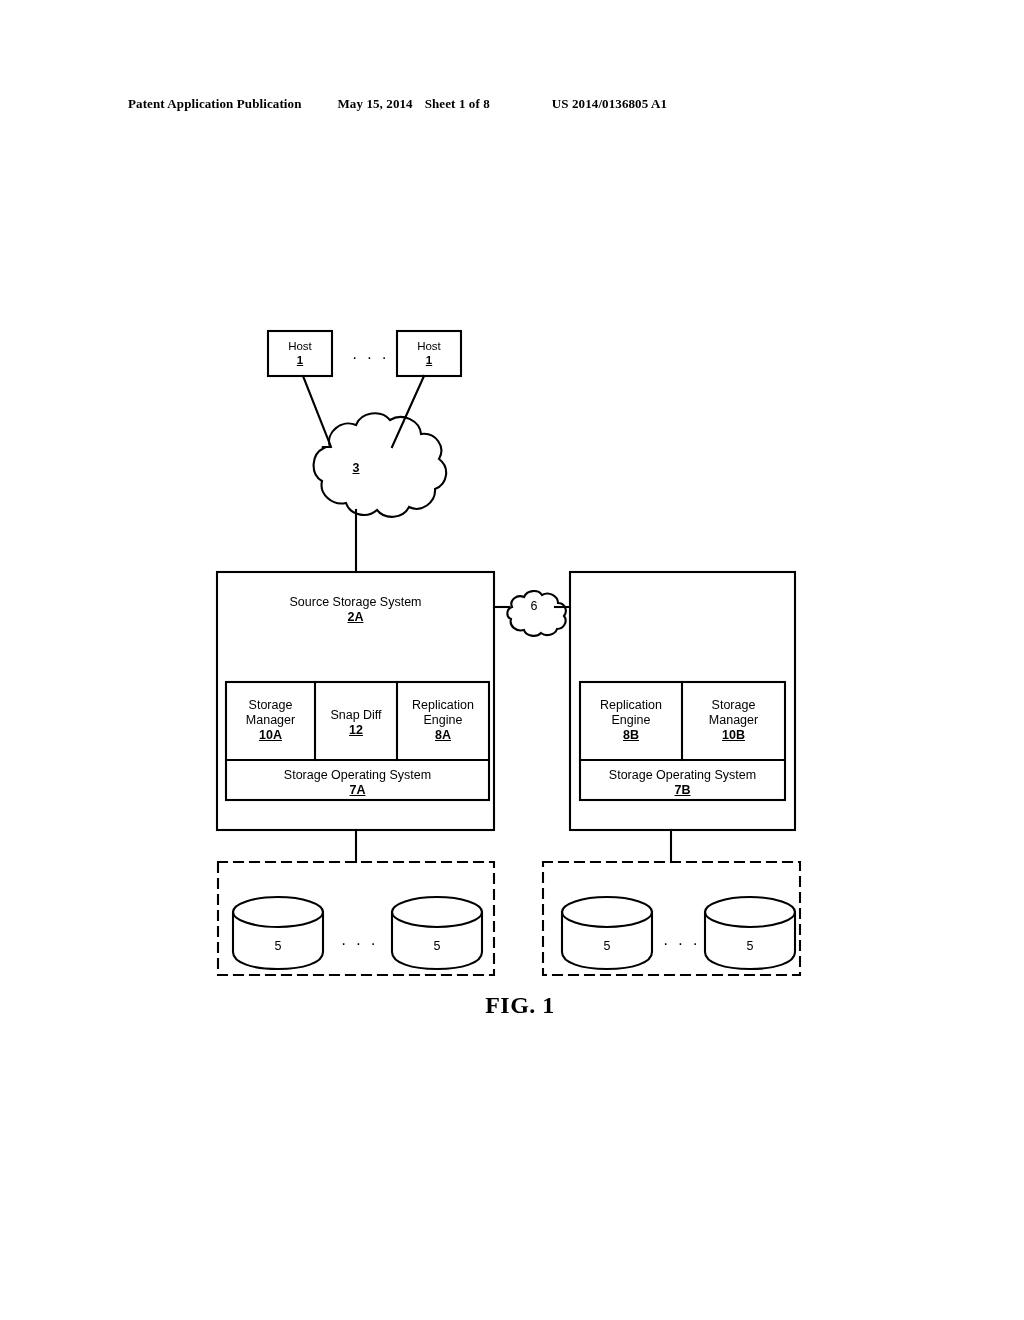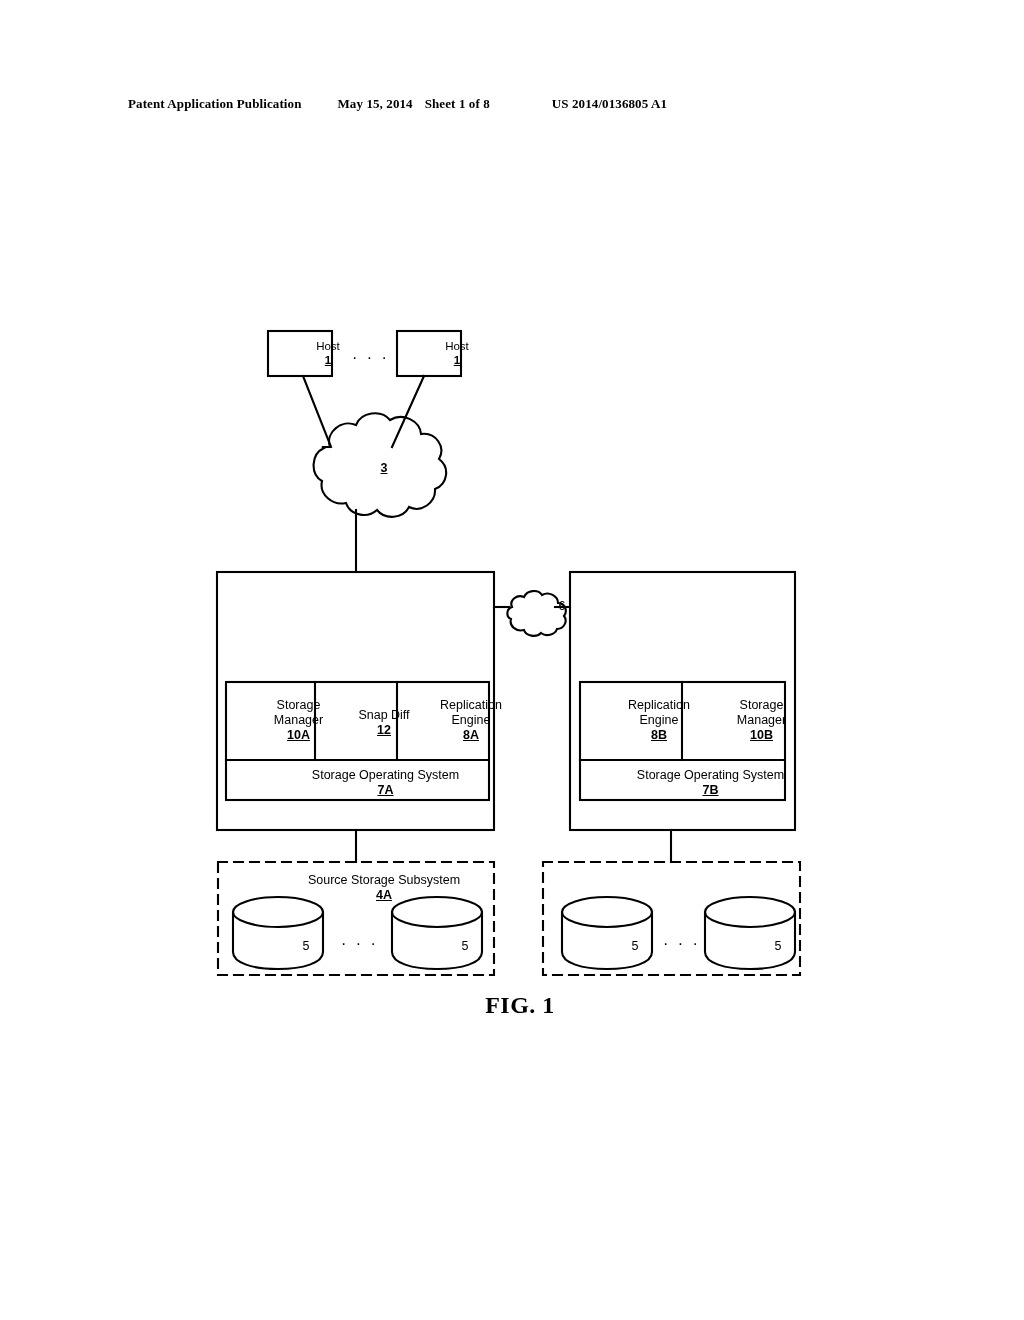--- a/index.html
+++ b/index.html
@@ -51,21 +51,20 @@
     top: 0;
   }
 
   
   .lbl {
     position: absolute;
     text-align: center;
     line-height: 1.18;
     font-size: 12.5px;
     white-space: nowrap;
-    padding-left: 28px;
   }
   .lbl .ref {
     display: block;
     text-decoration: underline;
     font-weight: 600;
   }
   .lbl .ref-inline {
     text-decoration: underline;
     font-weight: 600;
   }
@@ -200,20 +199,24 @@
   </div>
 
   <div class="lbl" style="left:330px; top:461px; width:52px;">
     <span class="ref-inline">3</span>
   </div>
 
   <div class="lbl plain" style="left:508px; top:599px; width:52px;">
     <span>6</span>
   </div>
 
+  <div class="lbl" style="left:217px; top:595px; width:277px;">
+    <span>Source Storage System</span>
+    <span class="ref">2A</span>
+  </div>
 
   <div class="lbl" style="left:226px; top:698px; width:89px;">
     <span>Storage</span><br>
     <span>Manager</span>
     <span class="ref">10A</span>
   </div>
 
   <div class="lbl" style="left:315px; top:708px; width:82px;">
     <span>Snap Diff</span>
     <span class="ref">12</span>
@@ -241,24 +244,20 @@
     <span>Storage</span><br>
     <span>Manager</span>
     <span class="ref">10B</span>
   </div>
 
   <div class="lbl" style="left:580px; top:768px; width:205px;">
     <span>Storage Operating System</span>
     <span class="ref">7B</span>
   </div>
 
-  <div class="lbl" style="left:218px; top:873px; width:276px;">
-    <span>Source Storage Subsystem</span>
-    <span class="ref">4A</span>
-  </div>
 
   <div class="lbl plain" style="left:248px; top:939px; width:60px;">
     <span>5</span>
   </div>
 
   <div class="ellipsis" style="left:341px; top:936px;">· · ·</div>
 
   <div class="lbl plain" style="left:407px; top:939px; width:60px;">
     <span>5</span>
   </div>

